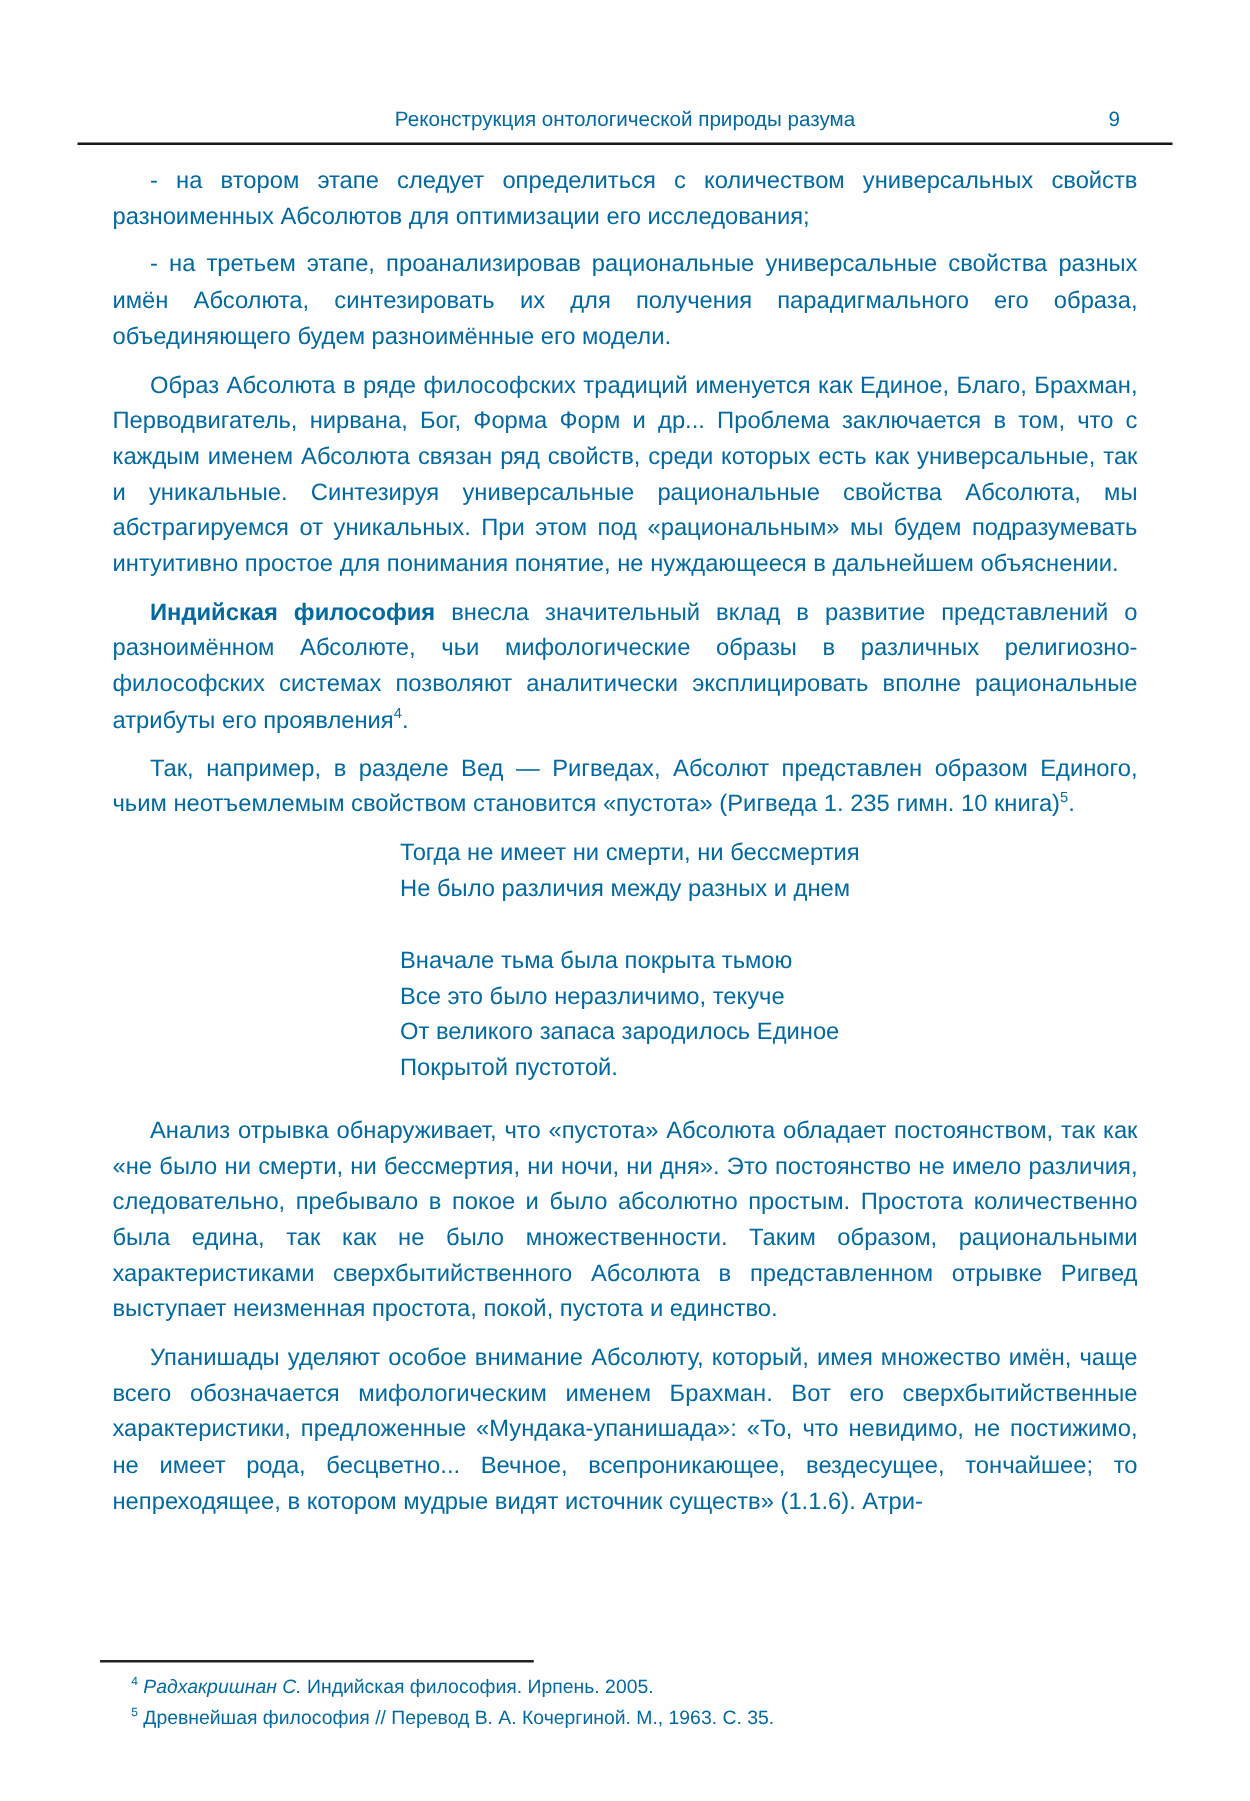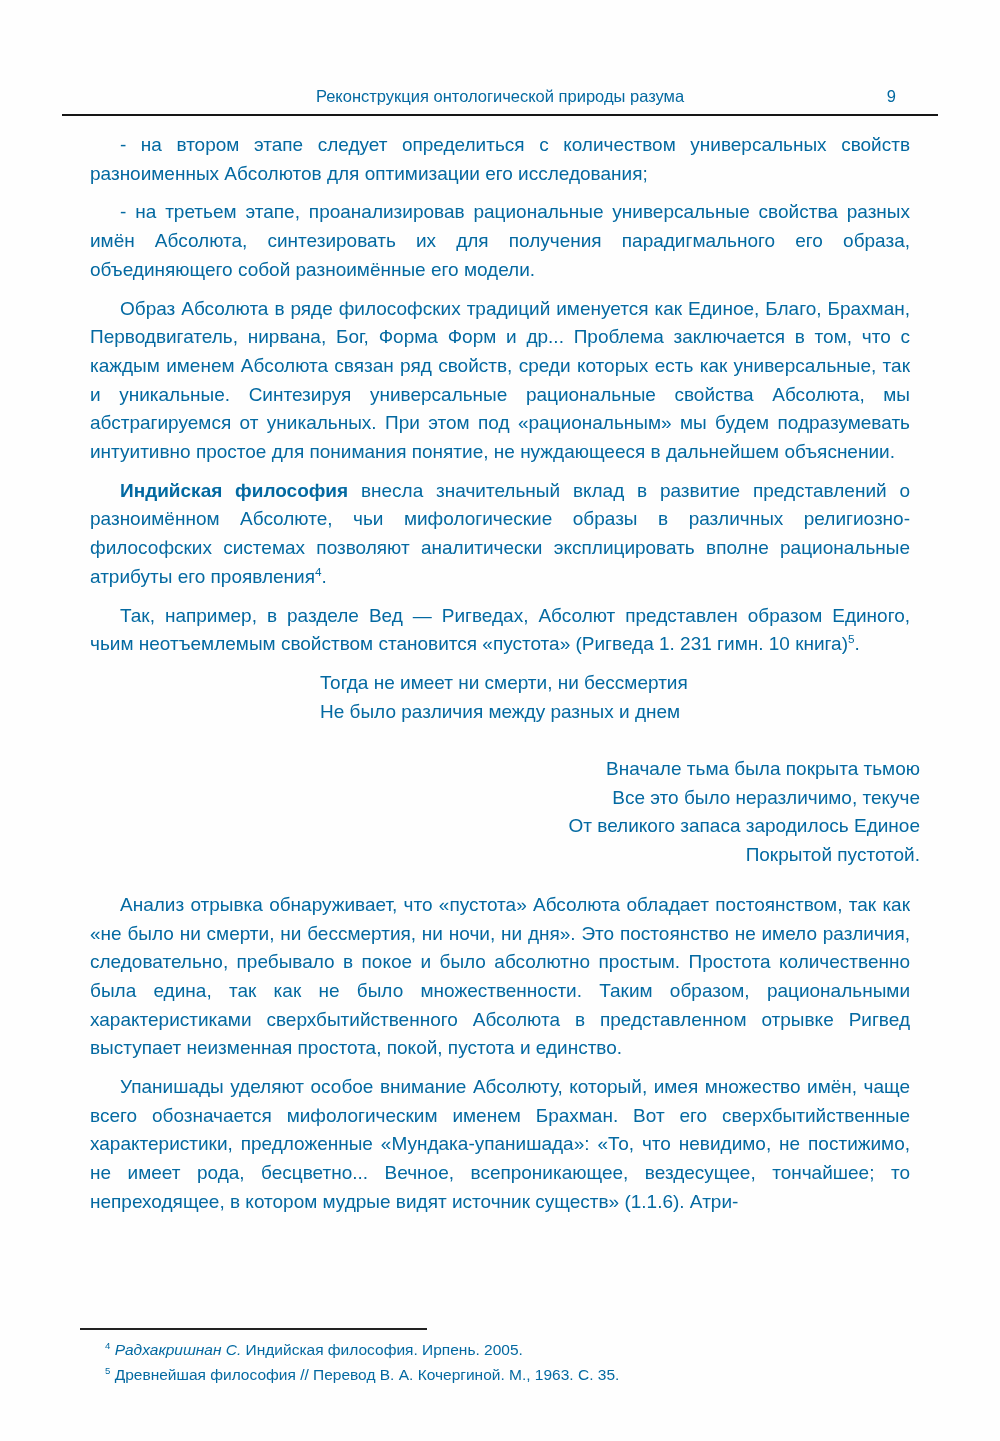--- a/index.html
+++ b/index.html
@@ -59,21 +59,20 @@
   }
   .verse {
     margin: 4px 0 21px 240px;
     text-align: left;
   }
   .verse .stanza {
     margin: 0 0 28.7px 0;
   }
   .verse .stanza:last-child {
     margin-bottom: 12px;
-    text-align: right;
   }
   .verse-line {
     white-space: nowrap;
   }
   .footnotes {
     position: absolute;
     left: 80px;
     right: 80px;
     top: 1328px;
     font-size: 15.5px;
@@ -99,26 +98,26 @@
 <div class="page">
   <div class="content">
 
     <div class="page-header">
       <div class="header-title">Реконструкция онтологической природы разума</div>
       <div class="header-page-num">9</div>
     </div>
 
     <div class="body-text">
       <p class="para">- на втором этапе следует определиться с количеством универсальных свойств разноименных Абсолютов для оптимизации его исследования;</p>
-      <p class="para">- на третьем этапе, проанализировав рациональные универсальные свойства разных имён Абсолюта, синтезировать их для получения парадигмального его образа, объединяющего собой разноимённые его модели.</p>
+      <p class="para">- на третьем этапе, проанализировав рациональные универсальные свойства разных имён Абсолюта, синтезировать их для получения парадигмального его образа, объединяющего будем разноимённые его модели.</p>
       <p class="para">Образ Абсолюта в ряде философских традиций именуется как Единое, Благо, Брахман, Перводвигатель, нирвана, Бог, Форма Форм и др... Проблема заключается в том, что с каждым именем Абсолюта связан ряд свойств, среди которых есть как универсальные, так и уникальные. Синтезируя универсальные рациональные свойства Абсолюта, мы абстрагируемся от уникальных. При этом под «рациональным» мы будем подразумевать интуитивно простое для понимания понятие, не нуждающееся в дальнейшем объяснении.</p>
 
       <p class="para"><span class="lead-bold">Индийская философия</span><span> внесла значительный вклад в развитие представлений о разноимённом Абсолюте, чьи мифологические образы в различных религиозно-философских системах позволяют аналитически эксплицировать вполне рациональные атрибуты его проявления</span><sup>4</sup><span>.</span></p>
 
-      <p class="para"><span>Так, например, в разделе Вед — Ригведах, Абсолют представлен образом Единого, чьим неотъемлемым свойством становится «пустота» (Ригведа 1. 231 гимн. 10 книга)</span><sup>5</sup><span>.</span></p>
+      <p class="para"><span>Так, например, в разделе Вед — Ригведах, Абсолют представлен образом Единого, чьим неотъемлемым свойством становится «пустота» (Ригведа 1. 235 гимн. 10 книга)</span><sup>5</sup><span>.</span></p>
 
       <div class="verse">
         <div class="stanza">
           <div class="verse-line">Тогда не имеет ни смерти, ни бессмертия</div>
           <div class="verse-line">Не было различия между разных и днем</div>
         </div>
         <div class="stanza">
           <div class="verse-line">Вначале тьма была покрыта тьмою</div>
           <div class="verse-line">Все это было неразличимо, текуче</div>
           <div class="verse-line">От великого запаса зародилось Единое</div>

